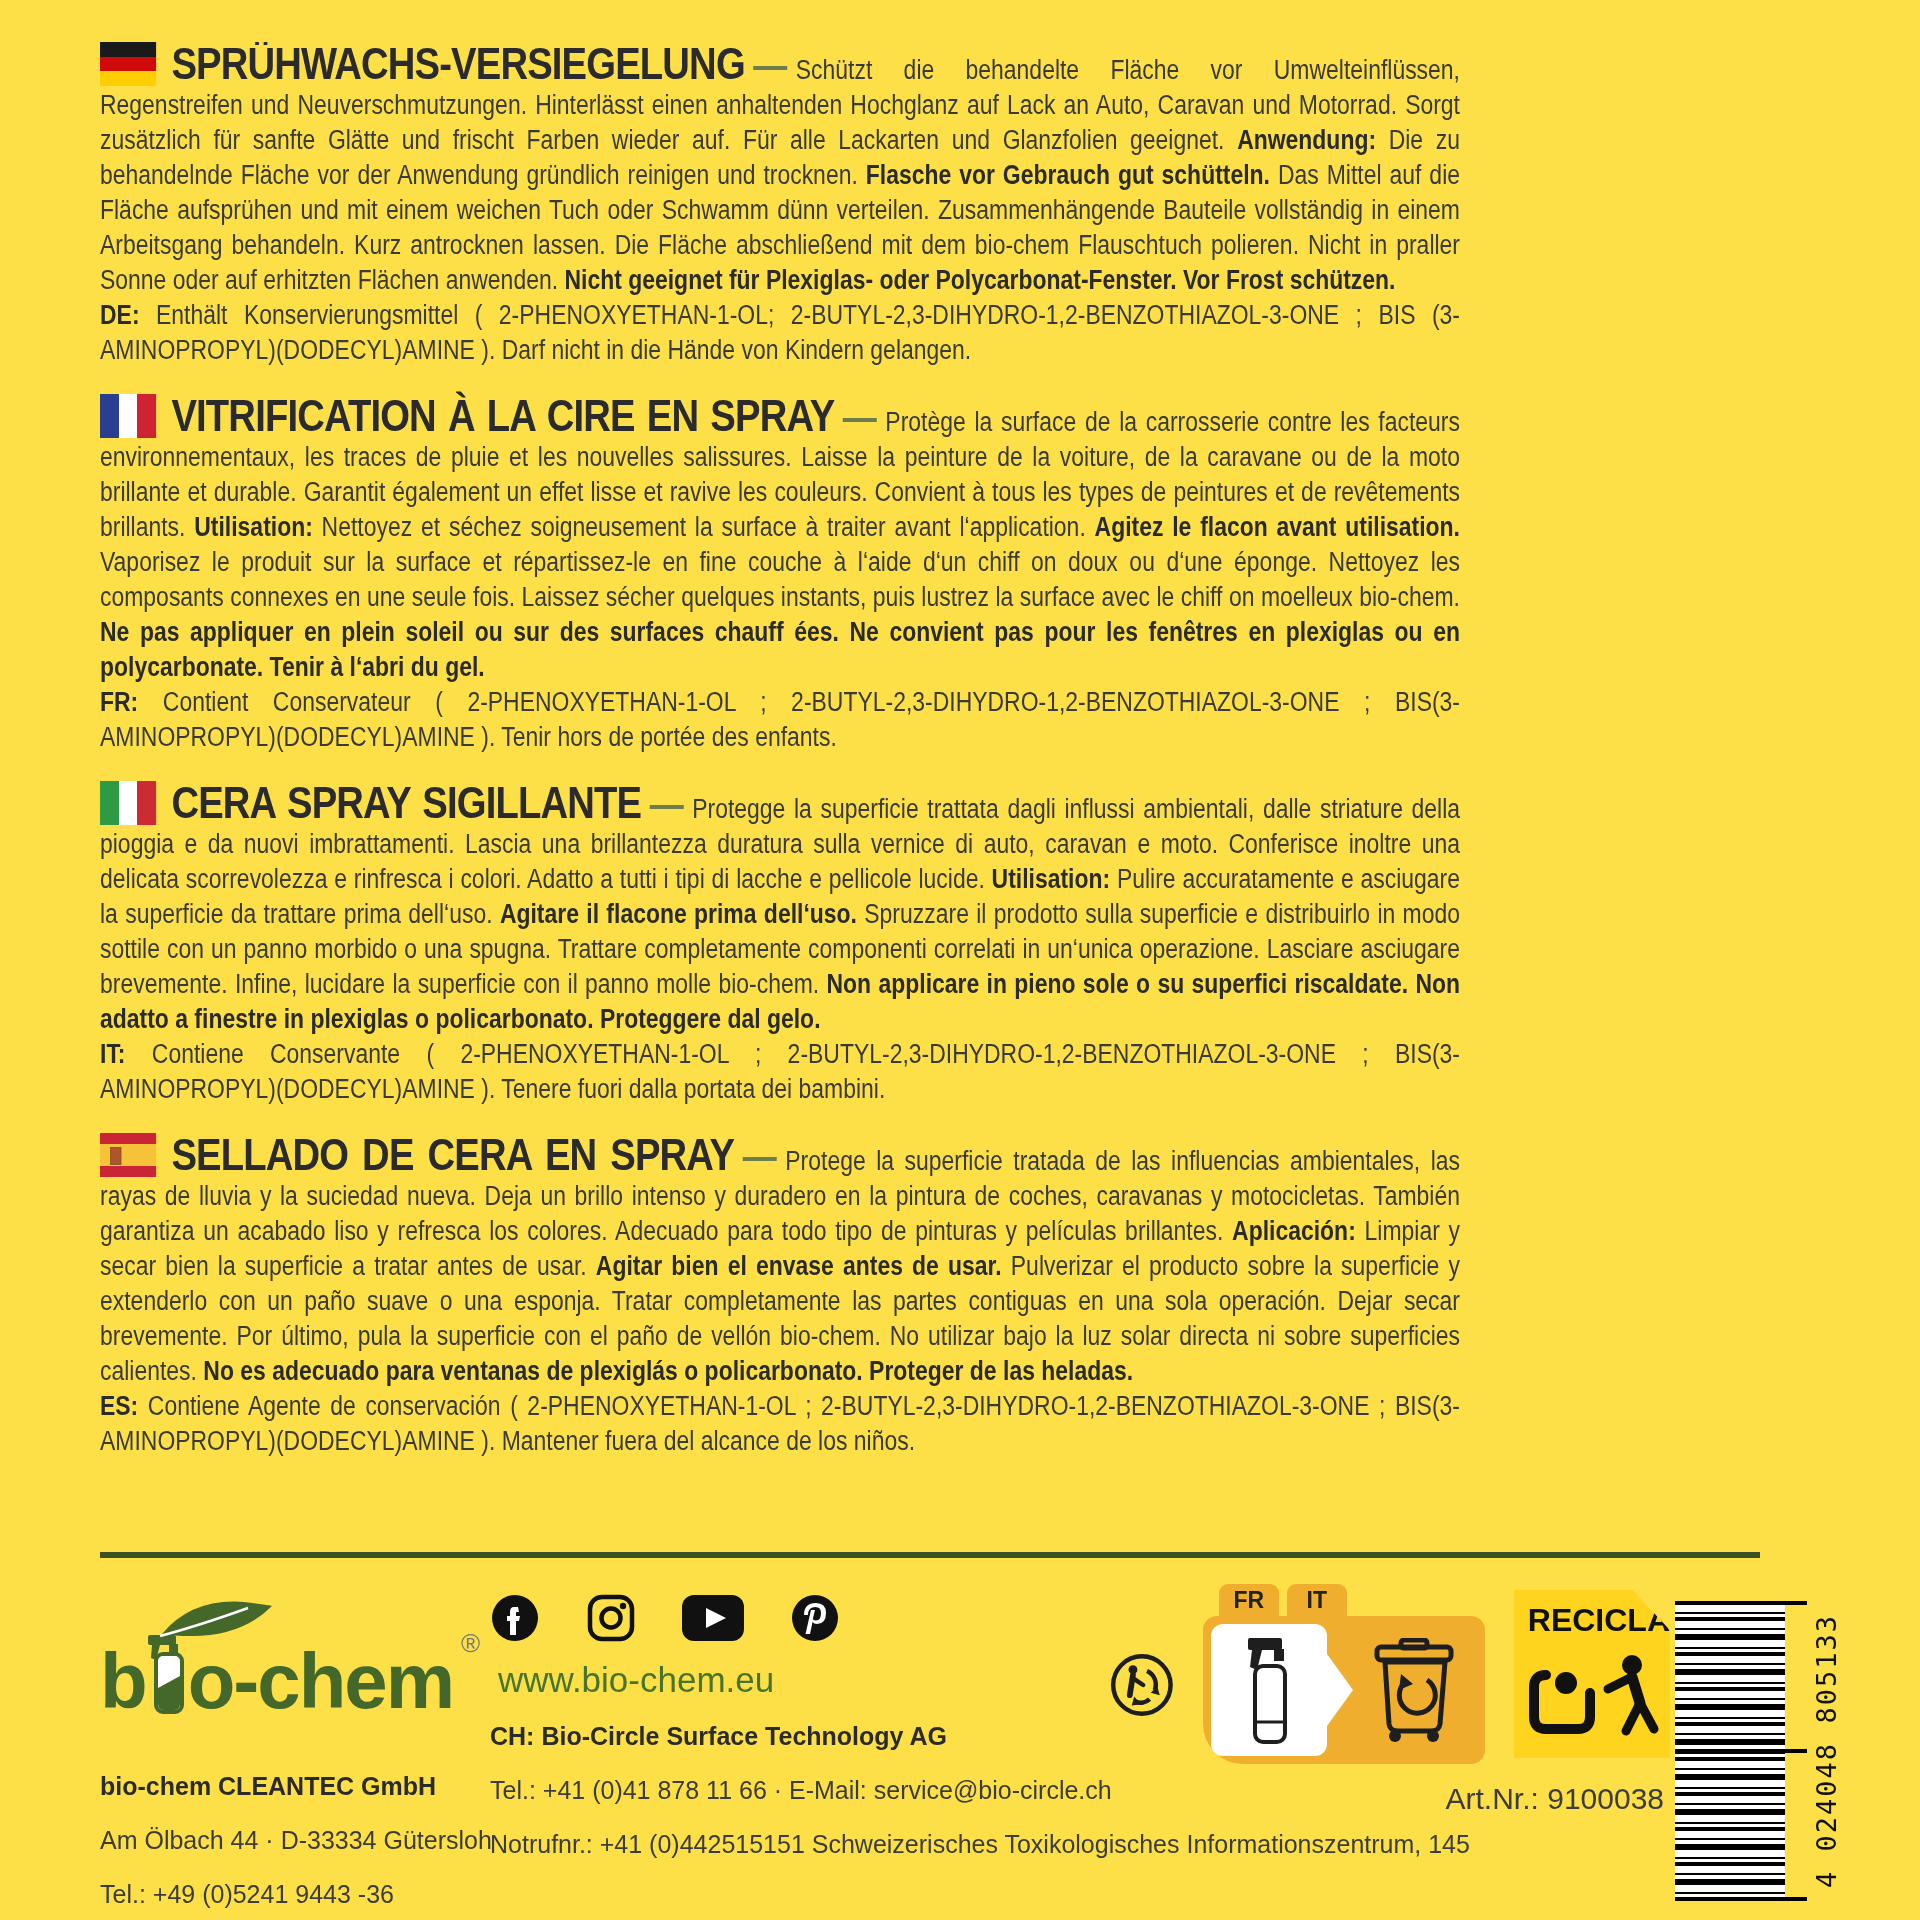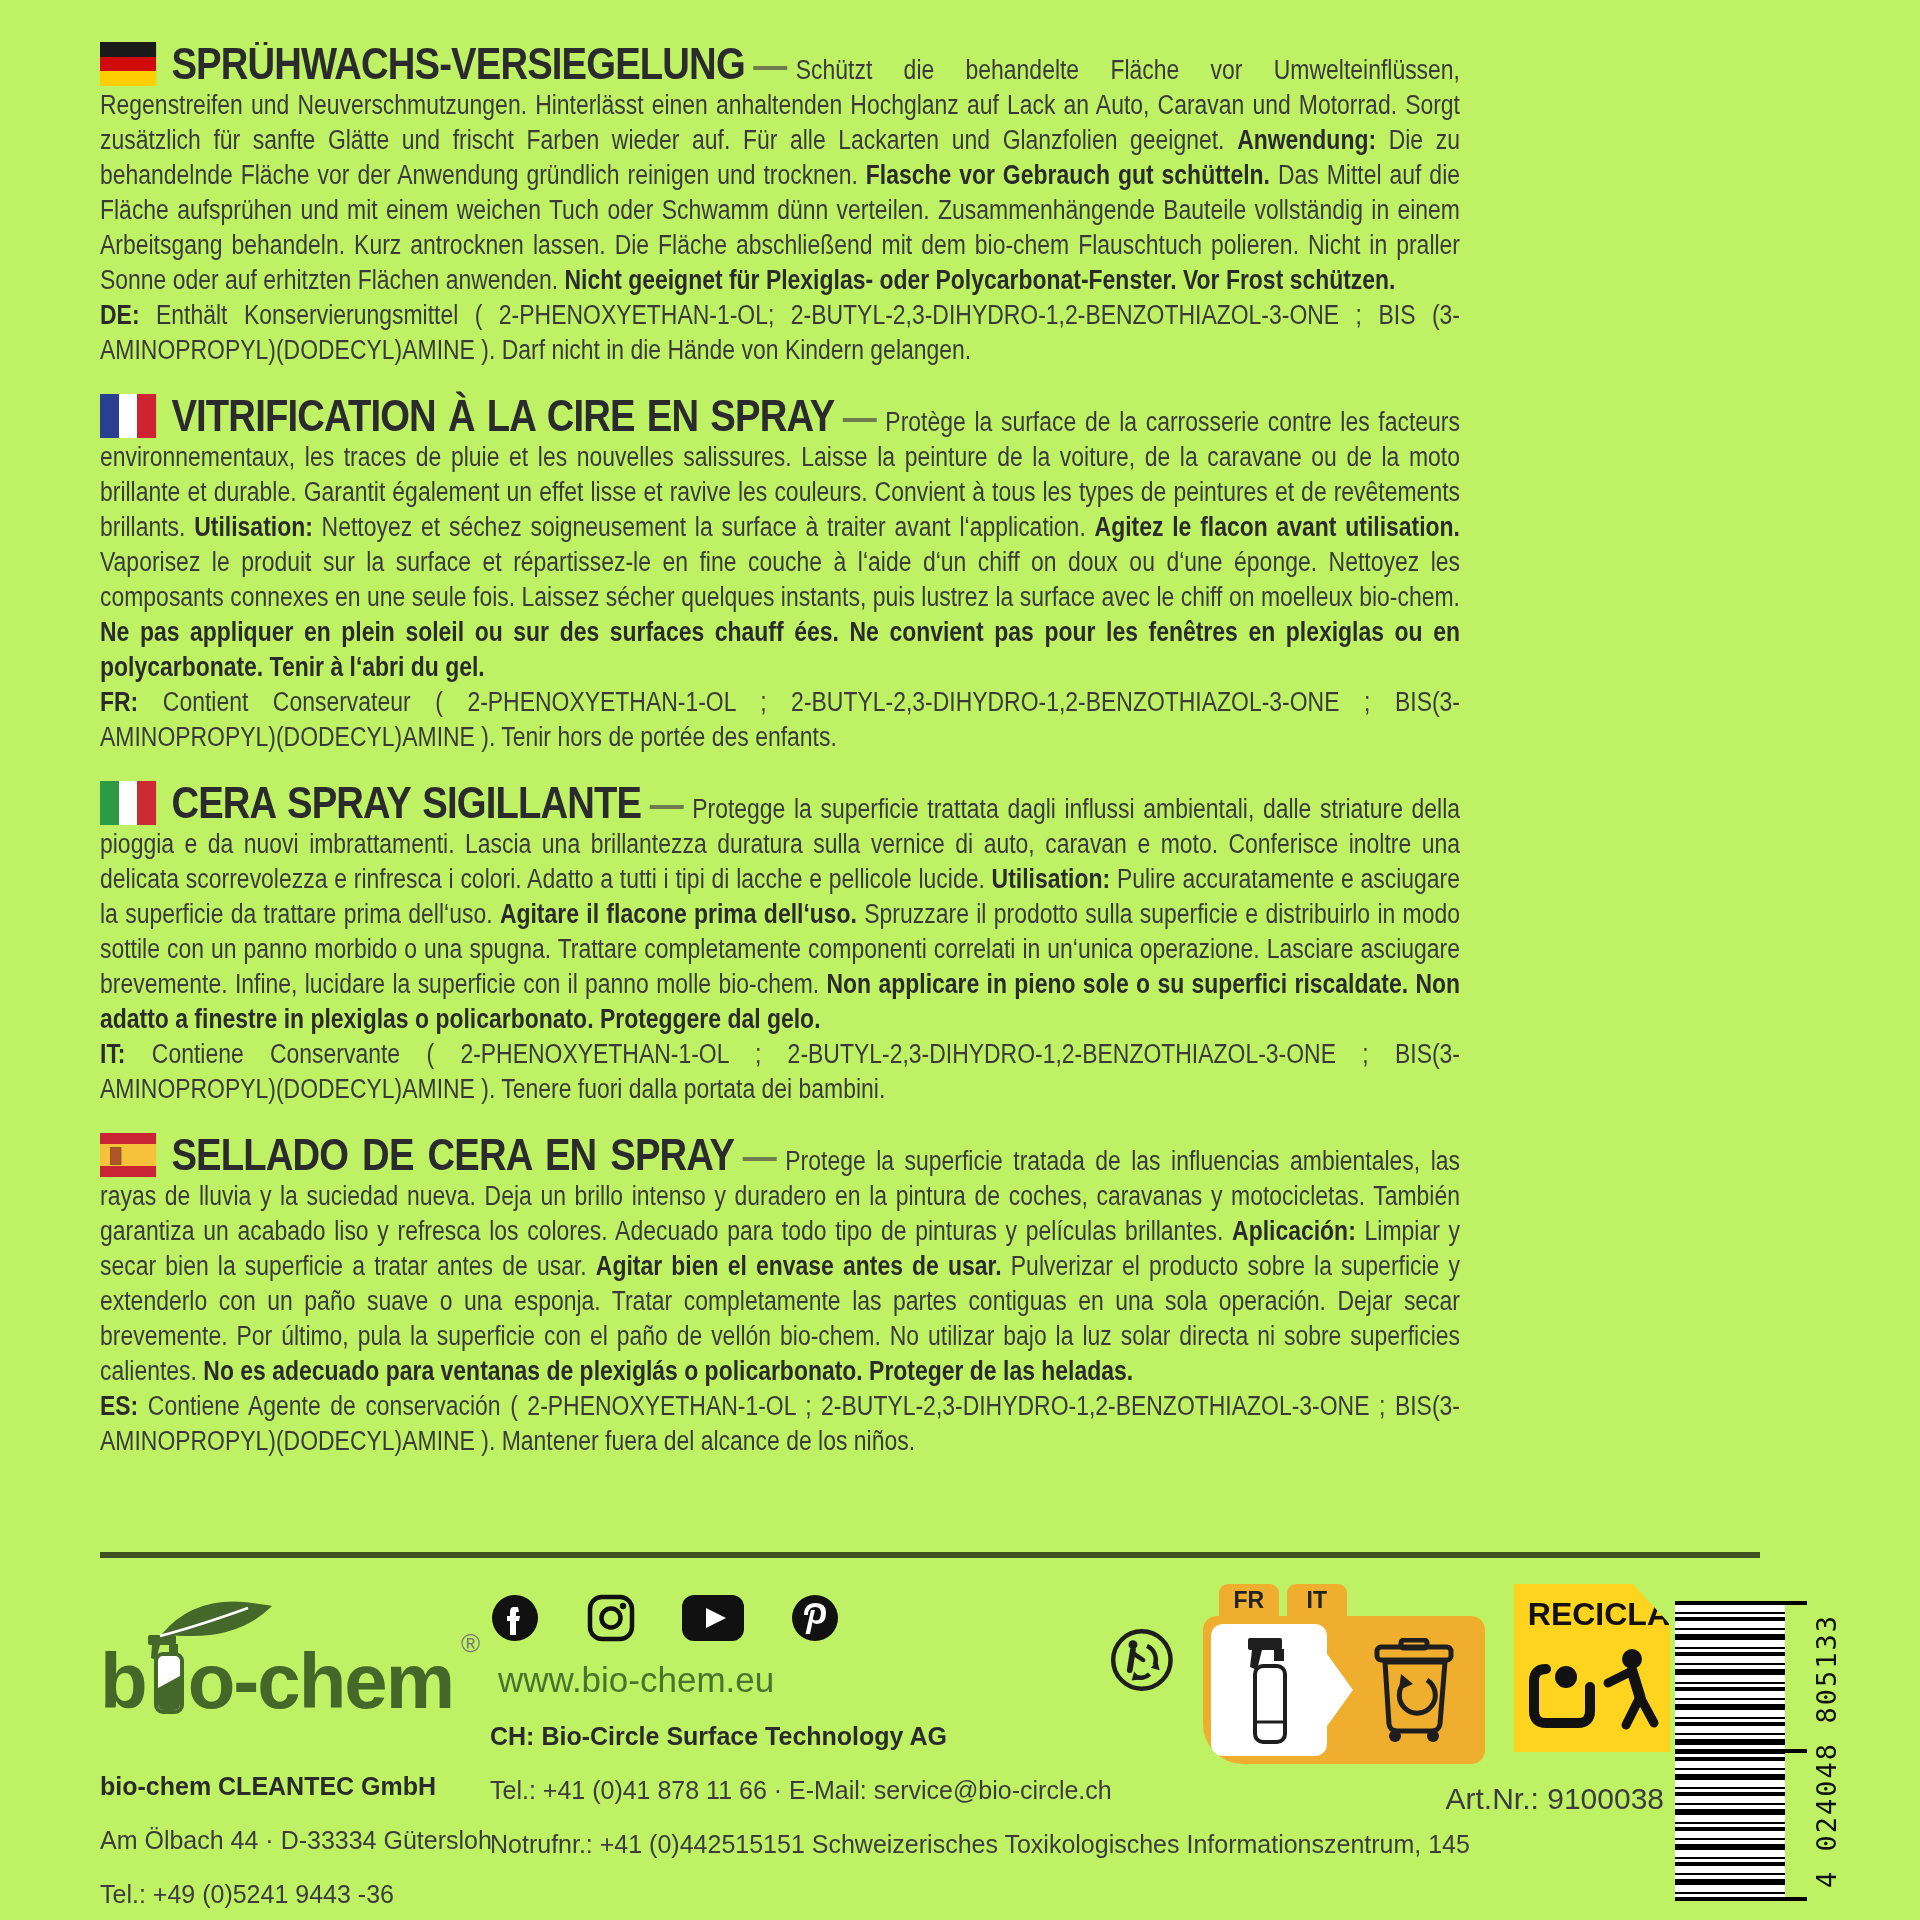--- a/index.html
+++ b/index.html
@@ -1,16 +1,16 @@
 <!DOCTYPE html>
 <html><head>
 <meta charset="utf-8">
 <style>
   html,body{margin:0;padding:0;background:#fff;width:1920px;height:1920px;overflow:hidden;}
-  .page{position:relative;width:1920px;height:1920px;background:#bef264;padding:42px 0 0 100px;box-sizing:border-box;
+  .page{position:relative;width:1920px;height:1920px;background:#fde047;padding:42px 0 0 100px;box-sizing:border-box;
         font-family:"Liberation Sans",sans-serif;color:#3a3a3a;}
   
   .text-col{width:1600px;height:1510px;transform:scaleX(0.85);transform-origin:0 0;overflow:hidden;}
   section{margin:0 0 26px 0;}
   .body{font-size:27px;line-height:35px;text-align:justify;margin:0;color:#3a3a3a;}
   .body b{color:#2b2b2b;}
   .hdr{font-size:45px;font-weight:bold;letter-spacing:-1px;color:#2b2b2e;white-space:nowrap;}
   .dash{color:#6f7d4e;font-weight:bold;font-size:40px;margin:0 10px;}
   .note{margin-top:0;}
   
@@ -31,21 +31,21 @@
   .logo{position:relative;color:#44682a;font-weight:bold;font-size:78px;letter-spacing:-2px;line-height:1;
         margin-top:46px;height:120px;white-space:nowrap;}
   .logo .leaf{position:absolute;left:58px;top:-34px;}
   .logo .bottle{display:inline-block;vertical-align:-8px;margin:0 1px;}
   .logo .reg{font-size:26px;font-weight:normal;color:#777;vertical-align:56px;letter-spacing:0;margin-left:8px;}
   .addr{font-size:25px;line-height:36px;color:#3c3c3c;margin-top:14px;}
   .addr div{white-space:nowrap;margin-top:18px;}
   .addr .bold{font-weight:bold;color:#2b2b2b;}
   .social{display:flex;gap:46px;align-items:center;height:56px;margin-top:6px;}
   .website{font-size:35px;color:#48742f;margin:14px 0 16px 8px;}
-  .icon-row{display:flex;align-items:flex-start;gap:29px;}
+  .icon-row{display:flex;align-items:center;gap:29px;}
   .triman{margin-top:22px;}
   .frit{width:282px;}
   .tabs{display:flex;gap:8px;padding-left:16px;}
   .tab{width:60px;height:32px;background:#f0ae2e;border-radius:9px 9px 0 0;font-weight:bold;font-size:23px;
        color:#222;display:flex;align-items:center;justify-content:center;}
   .frit-body{width:282px;height:148px;background:#f0ae2e;border-radius:14px 14px 14px 40px;display:flex;align-items:center;}
   .frit-left{position:relative;width:116px;height:132px;background:#fff;border-radius:12px;margin-left:8px;
              display:flex;align-items:center;justify-content:center;}
   .frit-left::after{content:"";position:absolute;right:-26px;top:50%;transform:translateY(-50%);
              border-top:36px solid transparent;border-bottom:36px solid transparent;border-left:26px solid #fff;}

